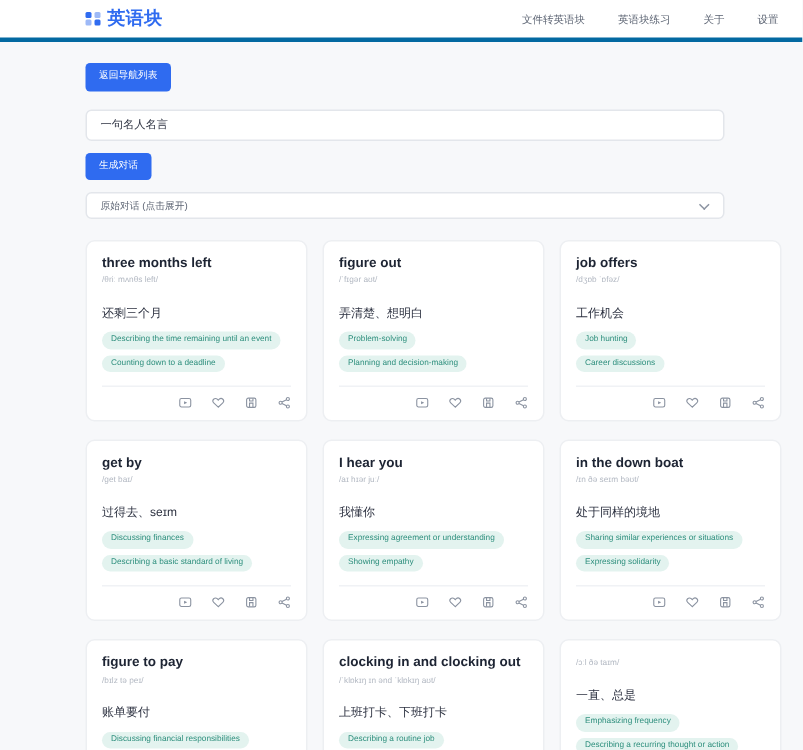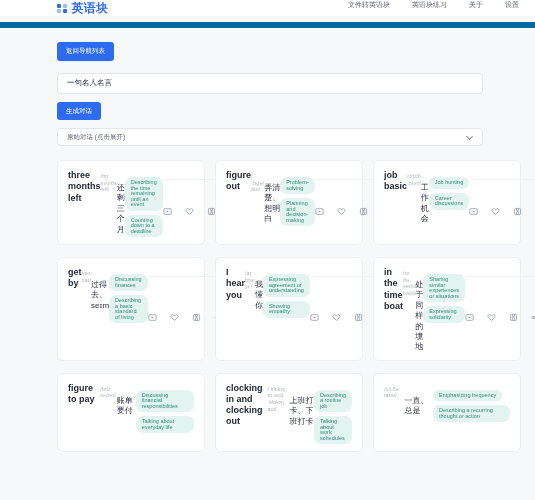--- a/index.html
+++ b/index.html
@@ -8,23 +8,23 @@
     overflow: hidden;
     background: #f7f8fa;
     font-family: "Liberation Sans", "DejaVu Sans", sans-serif;
     -webkit-font-smoothing: antialiased;
   }
 
   
   .header {
     height: 28px;
     background: #ffffff;
-    border-bottom: 6px solid #0369a1;
+    border-bottom: 3px solid #0369a1;
     display: flex;
-    align-items: flex-start;
+    align-items: center;
     padding: 0 16px 0 57px;
   }
   .brand { display: flex; align-items: center; gap: 5px; }
   .brand-glyph {
     display: grid;
     grid-template-columns: 4px 4px;
     grid-template-rows: 4px 4px;
     gap: 1.5px;
   }
   .brand-glyph i { display: block; background: #2f6bf0; border-radius: 1px; }
@@ -117,21 +117,21 @@
     display: grid;
     grid-template-columns: repeat(3, 148px);
     gap: 12px 10px;
   }
   .card {
     background: #ffffff;
     border: 1px solid #edeff2;
     border-radius: 6px;
     padding: 9px 10px 7px 10px;
     display: flex;
-    flex-direction: row;
+    flex-direction: column;
   }
   .card-title {
     font-size: 9px;
     font-weight: bold;
     color: #1d2433;
     line-height: 1.25;
   }
   .card-phonetic {
     font-size: 5.5px;
     color: #b2b8c2;
@@ -271,21 +271,21 @@
           <circle cx="12.3" cy="3.6" r="1.8"></circle>
           <circle cx="3.7" cy="8" r="1.8"></circle>
           <circle cx="12.3" cy="12.4" r="1.8"></circle>
           <path d="M5.3 7.1 L10.7 4.4 M5.3 8.9 L10.7 11.6"></path>
         </svg>
       </span>
     </div>
   </div>
 
   <div class="card">
-    <div class="card-title">job basic</div>
+    <div class="card-title">job offers</div>
     <div class="card-phonetic">/dʒɒb ˈɒfəz/</div>
     <div class="card-cn">工作机会</div>
     <div class="tags">
           <span class="tag">Job hunting</span>
           <span class="tag">Career discussions</span>
         </div>
     <div class="card-actions">
       <span class="act">
         <svg viewBox="0 0 16 16" fill="none" stroke="currentColor" stroke-width="1.3">
           <rect x="1.5" y="3" width="13" height="10" rx="2"></rect>
@@ -385,21 +385,21 @@
           <circle cx="12.3" cy="3.6" r="1.8"></circle>
           <circle cx="3.7" cy="8" r="1.8"></circle>
           <circle cx="12.3" cy="12.4" r="1.8"></circle>
           <path d="M5.3 7.1 L10.7 4.4 M5.3 8.9 L10.7 11.6"></path>
         </svg>
       </span>
     </div>
   </div>
 
   <div class="card">
-    <div class="card-title">in the time boat</div>
+    <div class="card-title">in the down boat</div>
     <div class="card-phonetic">/ɪn ðə seɪm bəʊt/</div>
     <div class="card-cn">处于同样的境地</div>
     <div class="tags">
           <span class="tag">Sharing similar experiences or situations</span>
           <span class="tag">Expressing solidarity</span>
         </div>
     <div class="card-actions">
       <span class="act">
         <svg viewBox="0 0 16 16" fill="none" stroke="currentColor" stroke-width="1.3">
           <rect x="1.5" y="3" width="13" height="10" rx="2"></rect>

